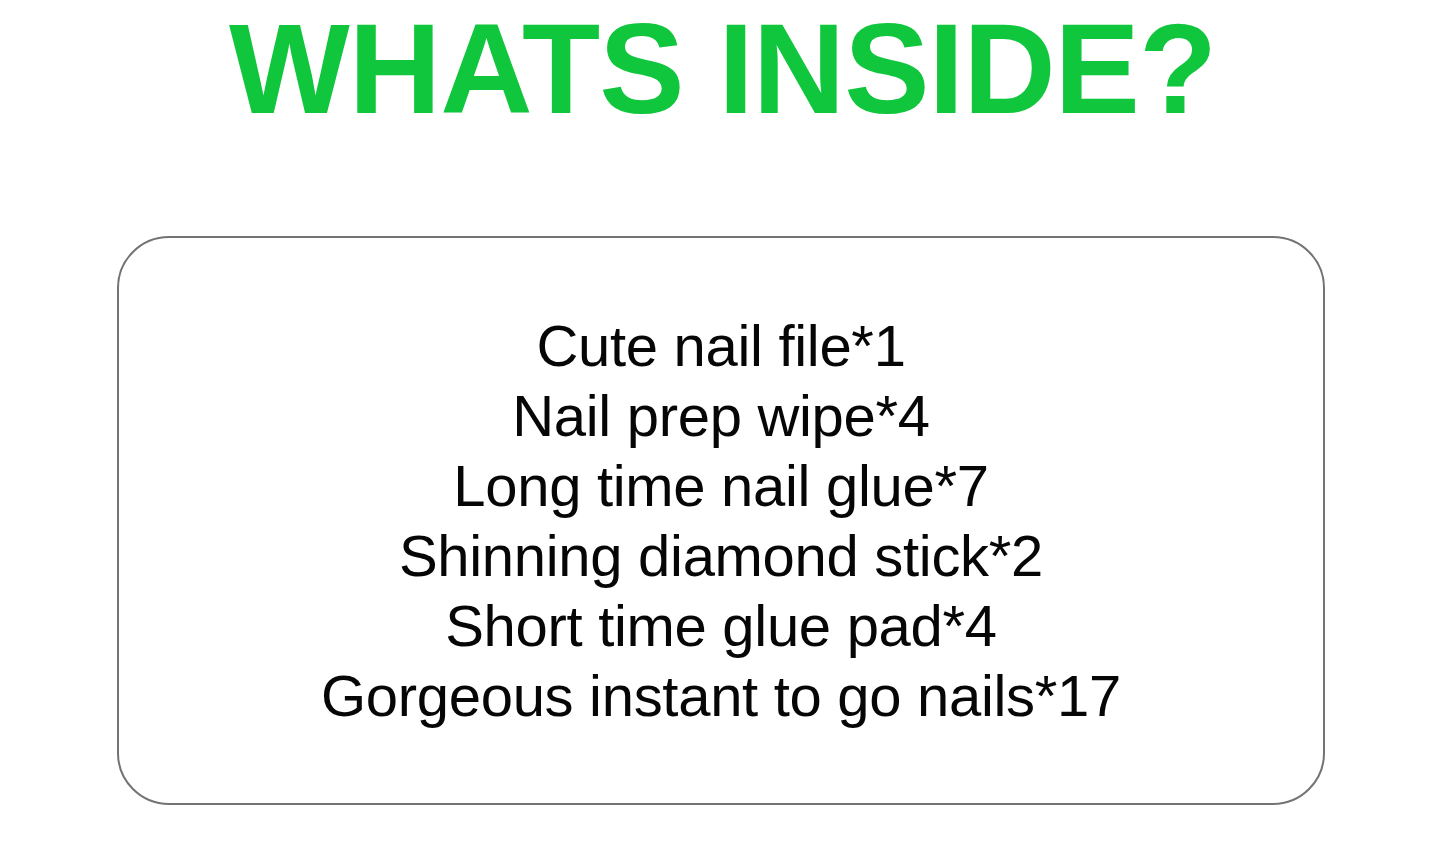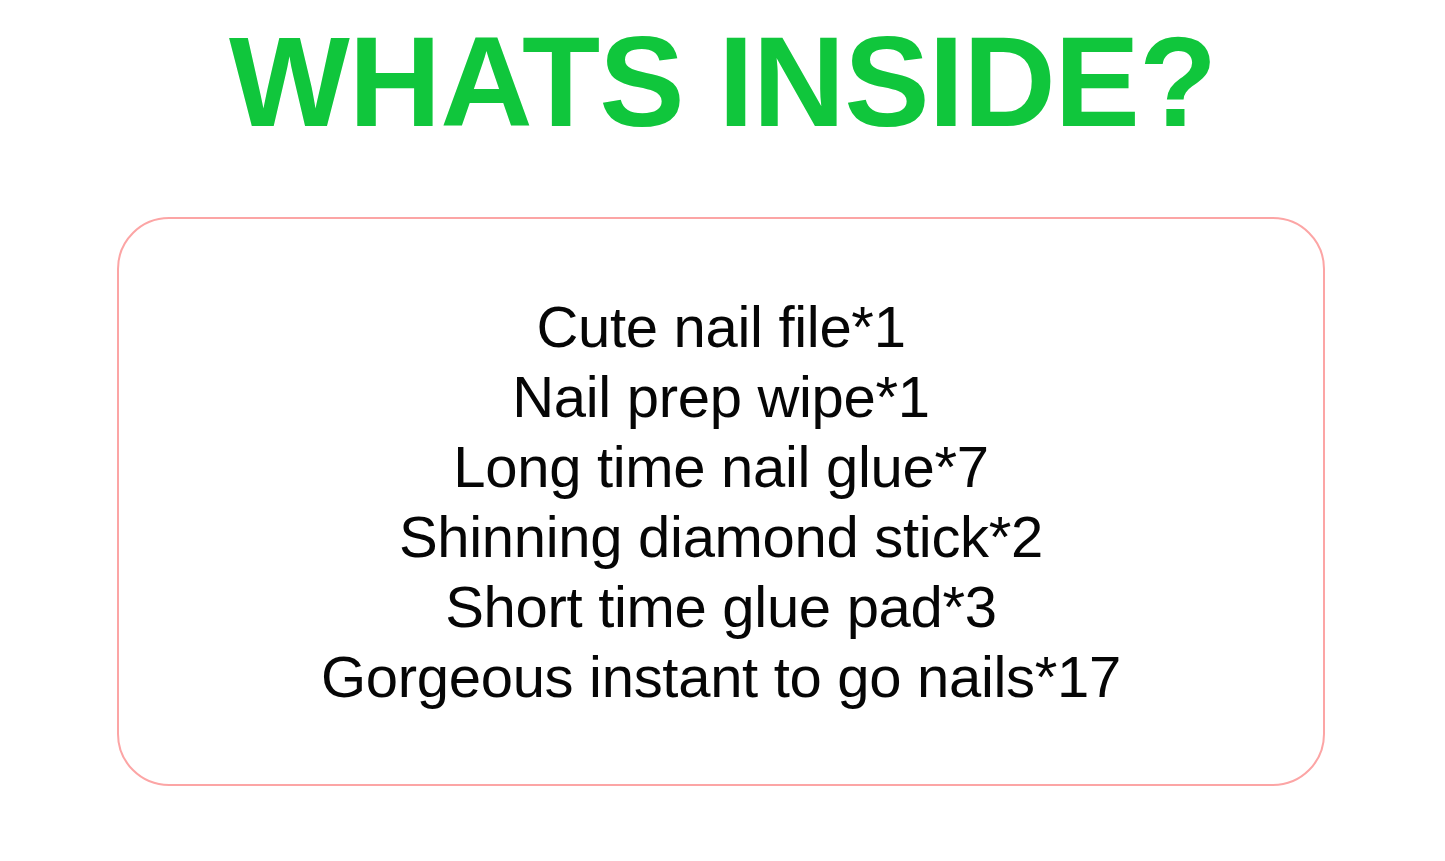--- a/index.html
+++ b/index.html
@@ -19,42 +19,42 @@
     position: relative;
     width: 1445px;
     height: 861px;
     background: #ffffff;
   }
 
   
   .heading {
     position: absolute;
     left: 0;
-    top: 15px;
+    top: 2px;
     width: 1445px;
     text-align: center;
     font-family: "Liberation Sans", sans-serif;
     font-weight: bold;
     font-size: 128px;
     line-height: 1.05;
     letter-spacing: -1px;
     color: #10c63c;
     white-space: nowrap;
     user-select: none;
   }
 
   
   .card {
     position: absolute;
     left: 117px;
-    top: 217px;
+    top: 236px;
     width: 1208px;
     height: 569px;
     box-sizing: border-box;
-    border: 2px solid #fca5a5;
+    border: 2px solid #737373;
     border-radius: 52px;
     background: #ffffff;
   }
 
   .card-inner {
     position: absolute;
     left: 0;
     right: 0;
     top: 0;
     bottom: 0;
@@ -85,22 +85,22 @@
 <body>
 
 <div id="page">
 
   <div class="heading">WHATS INSIDE?</div>
 
   <div class="card">
     <div class="card-inner">
       <ul class="item-list">
         <li>Cute nail file*1</li>
-        <li>Nail prep wipe*1</li>
+        <li>Nail prep wipe*4</li>
         <li>Long time nail glue*7</li>
         <li>Shinning diamond stick*2</li>
-        <li>Short time glue pad*3</li>
+        <li>Short time glue pad*4</li>
         <li>Gorgeous instant to go nails*17</li>
       </ul>
     </div>
   </div>
 
 </div>
 
 </body></html>

